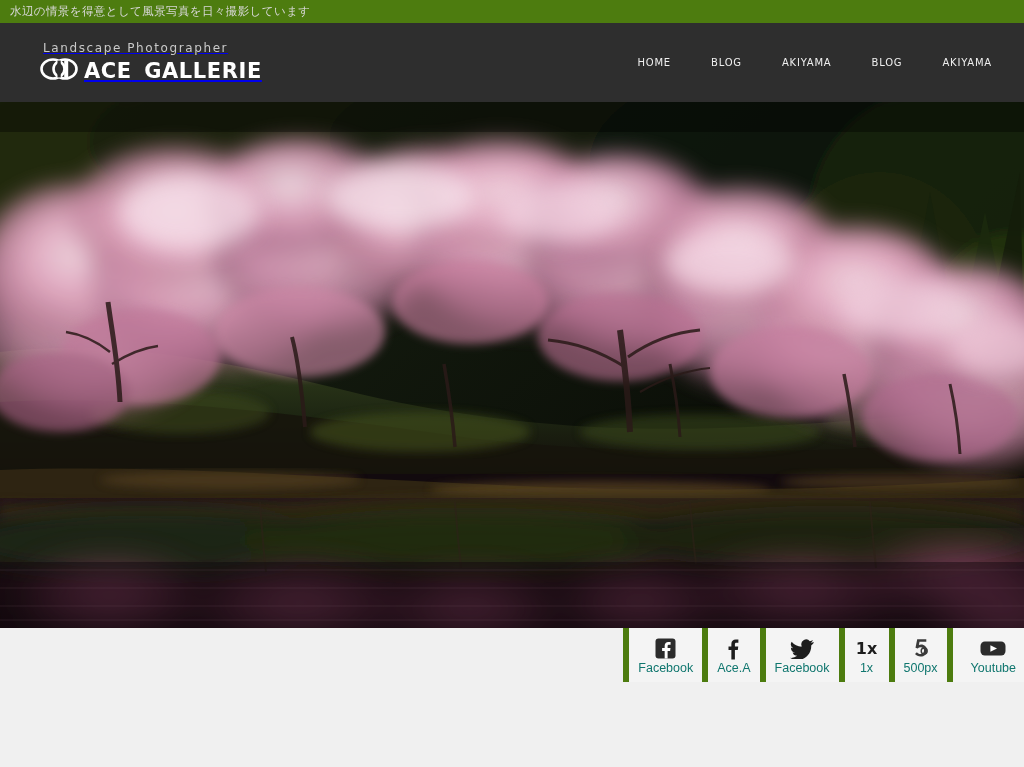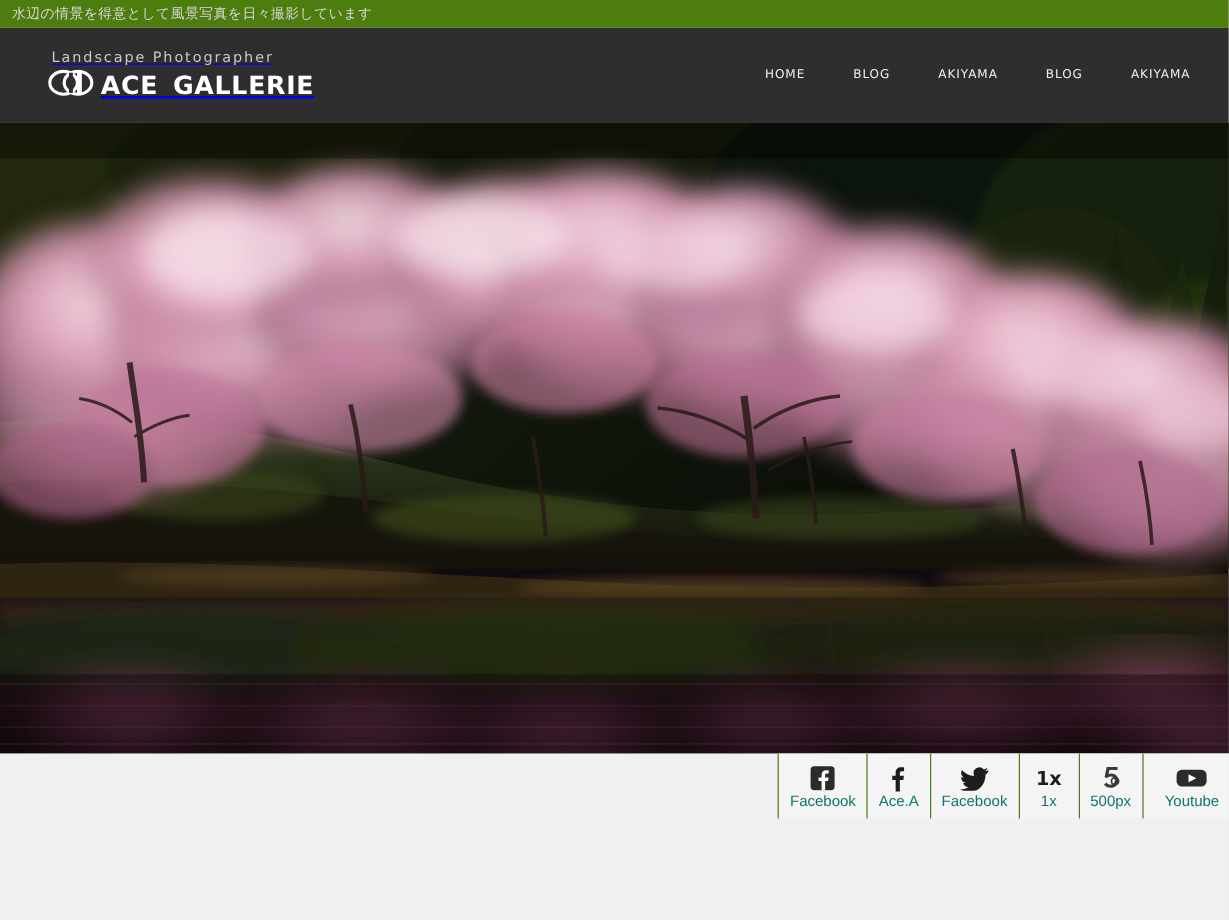--- a/index.html
+++ b/index.html
@@ -92,21 +92,21 @@
     display:flex;
     align-items:stretch;
     background:#f4f4f4;
   }
   .social-item {
     display:flex;
     flex-direction:column;
     align-items:center;
     justify-content:center;
     padding:4px 9px 2px 9px;
-    border-left:1px solid #4d7c0f;
+    border-left:6px solid #4d7c0f;
     min-width:50px;
     text-decoration:none;
   }
   .social-item:last-child { padding-right:8px;padding-left:18px; }
   .social-ico {
     height:24px;
     display:flex;
     align-items:center;
     justify-content:center;
     margin-bottom:1px;

